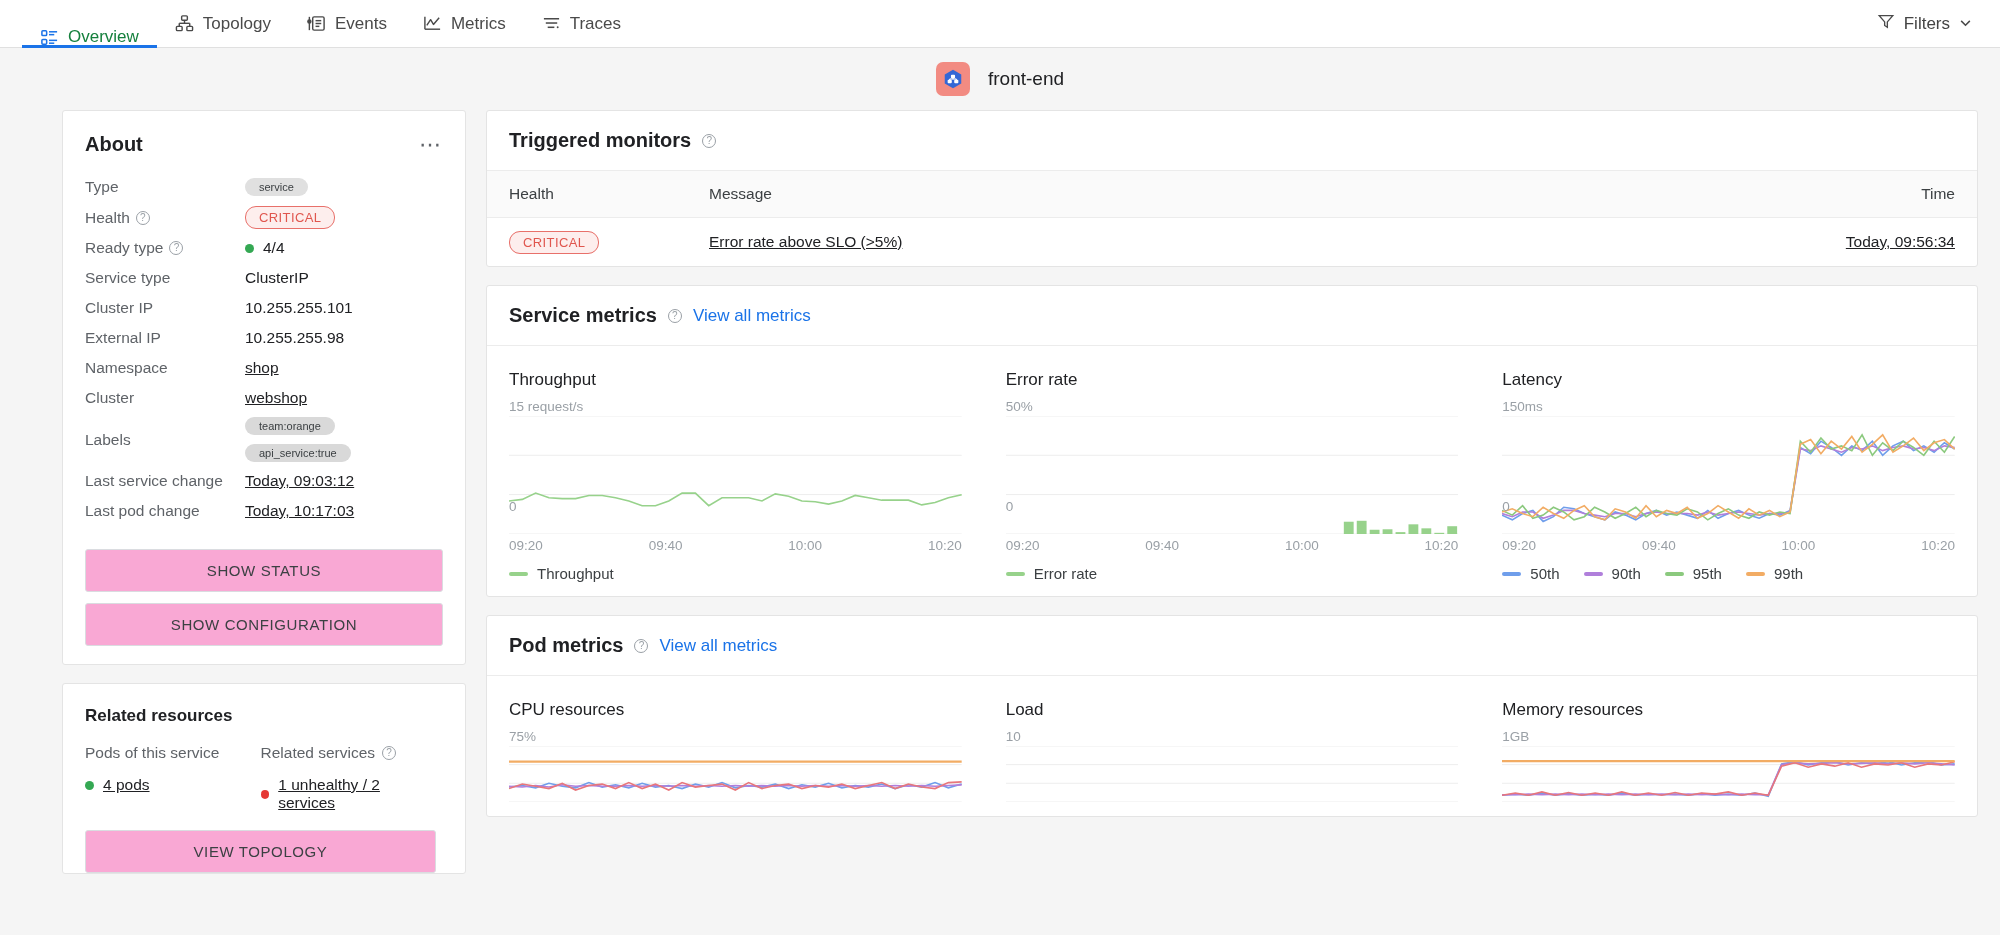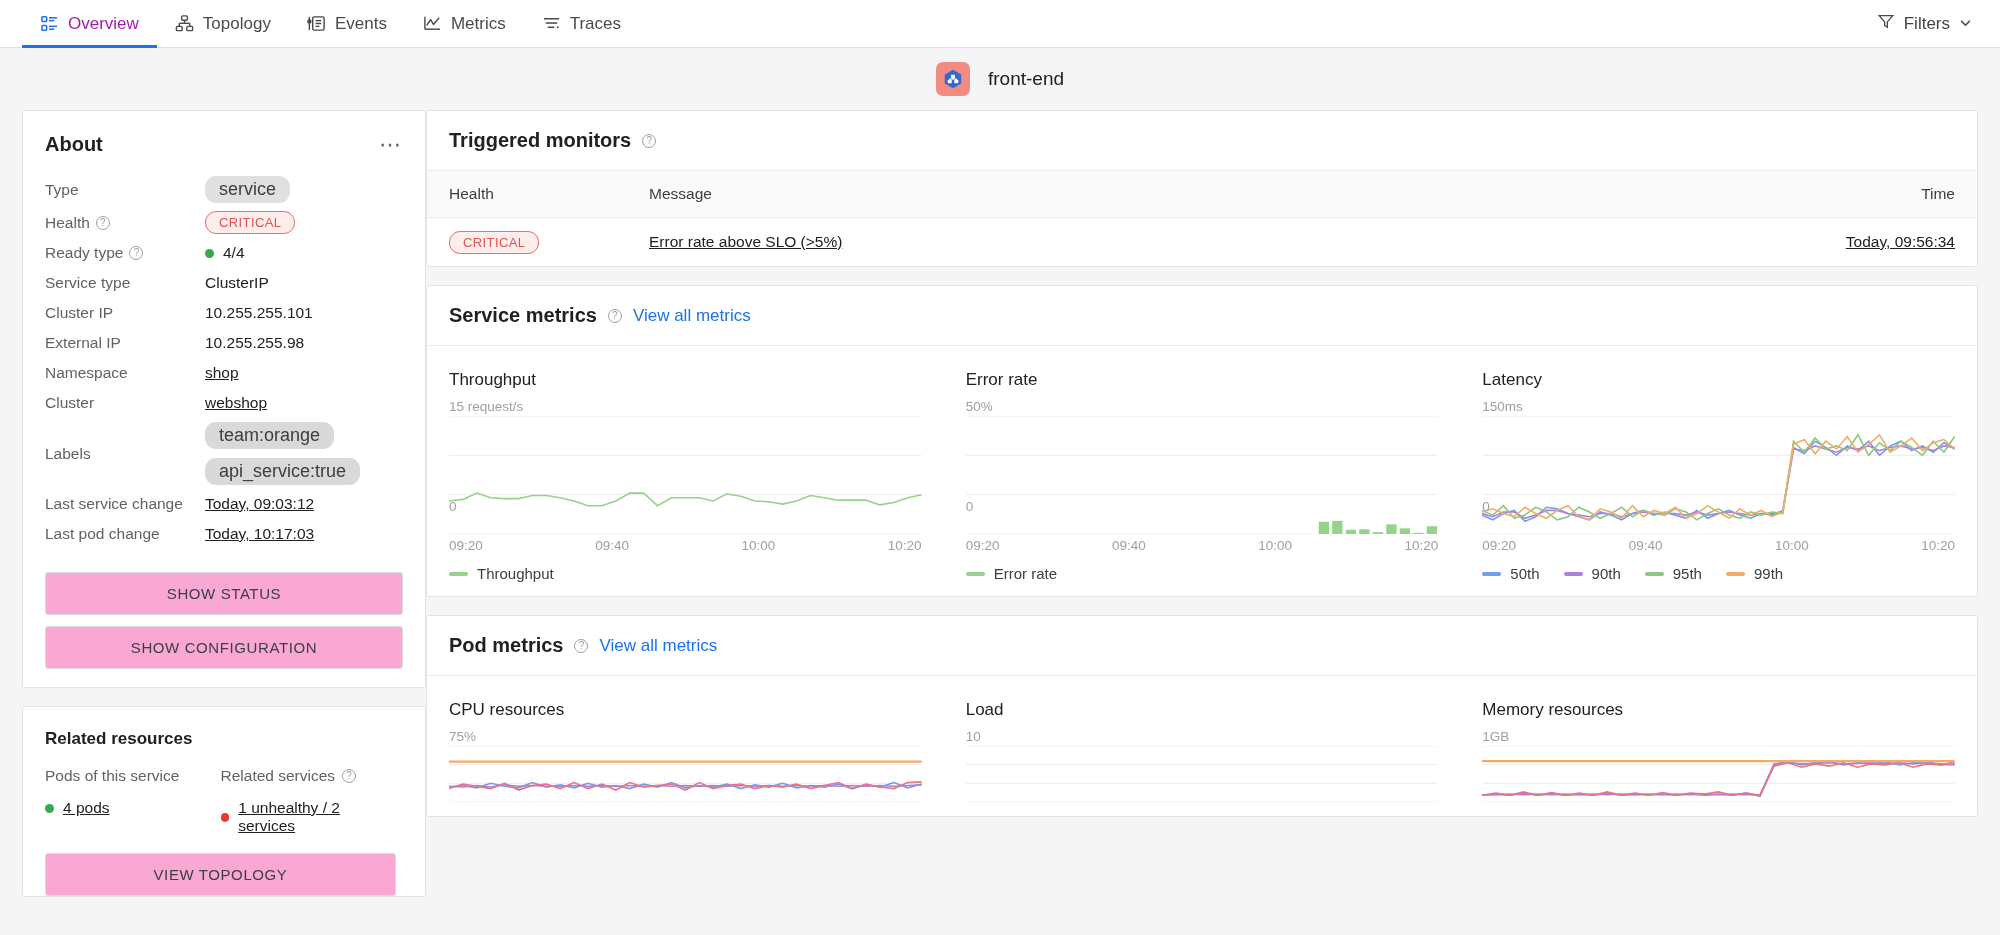--- a/index.html
+++ b/index.html
@@ -24,21 +24,21 @@
   .tabs { display: flex; align-items: stretch; gap: 0; }
   .tab {
     display: flex; align-items: center; gap: 9px;
     padding: 0 18px;
     font-size: 17px;
     color: #4a4a4a;
     cursor: pointer;
     position: relative;
     white-space: nowrap;
   }
-  .tab.active { color: #a21caf; }
+  .tab.active { color: #15803d; align-items: flex-end; }
   .tab.active::after {
     content: ""; position: absolute; left: 0; right: 0; bottom: -1px;
     height: 3px; background: #1a73e8;
   }
   .tab svg { display: block; }
   .filters {
     margin-left: auto; display: flex; align-items: center; gap: 9px;
     font-size: 17px; color: #444; cursor: pointer; padding-right: 4px;
   }
 
@@ -53,21 +53,23 @@
     display: flex; align-items: center; justify-content: center;
     margin-right: 18px;
   }
   .svc-title { font-size: 19px; color: #202124; }
 
   
   .layout {
     display: flex;
     align-items: flex-start;
     padding: 0 22px;
+    gap: 20px;
     height: calc(935px - 48px - 62px);
+    margin-left: 40px;
   }
   .col-left { width: 404px; flex: 0 0 404px; }
   .col-right { flex: 1 1 auto; min-width: 0; }
 
   .card {
     background: #fff;
     border: 1px solid #e4e4e4;
     border-radius: 3px;
   }
 
@@ -88,21 +90,21 @@
   }
   .kv .v { font-size: 15.5px; color: #202124; display: flex; align-items: center; gap: 9px; flex-wrap: wrap; }
   .help {
     width: 14px; height: 14px; border-radius: 50%;
     border: 1.2px solid #9aa0a6; color: #9aa0a6;
     font-size: 10px; line-height: 12px; text-align: center;
     display: inline-block; cursor: pointer; flex: 0 0 auto;
   }
   .chip {
     background: #d9d9d9; color: #3c4043;
-    border-radius: 11px; padding: 3px 14px; font-size: 18px;
+    border-radius: 11px; padding: 3px 14px; font-size: 11px;
   }
   .chip-soft { background: #e0e0e0; }
   .badge-critical {
     border: 1px solid #e8706a; color: #e0564e; background: #fdeeed;
     border-radius: 11px; padding: 3px 13px; font-size: 13px; letter-spacing: .4px;
   }
   .dot { width: 9px; height: 9px; border-radius: 50%; display: inline-block; }
   .dot.green { background: #34a853; }
   .dot.red { background: #e53935; }
   .lnk { color: #202124; text-decoration: underline; cursor: pointer; }

